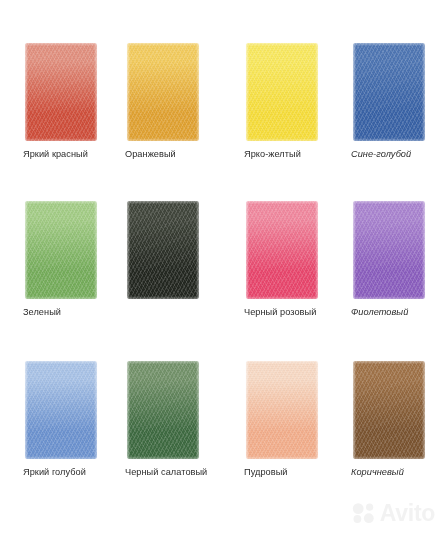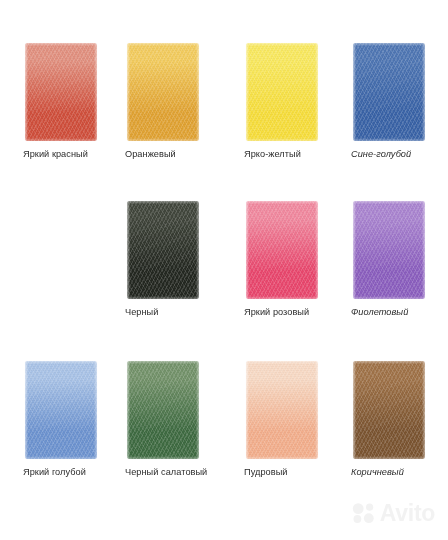--- a/index.html
+++ b/index.html
@@ -174,35 +174,42 @@
       <div class="swatch-patch">
         <div class="swatch-fill" style="background: linear-gradient(rgb(79, 118, 179) 0%, rgb(79, 118, 179) 18%, rgb(58, 99, 166) 72%, rgb(58, 99, 166) 100%);"></div>
           <div class="swatch-grain"></div>
           <div class="swatch-edge"></div>
       </div>
       <div class="swatch-label">Сине-голубой</div>
     </div>
   </div>
 
   <div class="swatch-row row-1">
+    <div class="swatch-cell col-0">
+      <div class="swatch-patch">
+        <div class="swatch-fill" style="background: linear-gradient(rgb(163, 204, 134) 0%, rgb(163, 204, 134) 18%, rgb(118, 173, 92) 72%, rgb(118, 173, 92) 100%);"></div>
+          <div class="swatch-grain"></div>
+          <div class="swatch-edge"></div>
+      </div>
+      <div class="swatch-label">Зеленый</div>
+    </div>
     <div class="swatch-cell col-1">
       <div class="swatch-patch">
         <div class="swatch-fill" style="background: linear-gradient(rgb(65, 70, 60) 0%, rgb(65, 70, 60) 18%, rgb(36, 40, 33) 72%, rgb(36, 40, 33) 100%);"></div>
           <div class="swatch-grain"></div>
           <div class="swatch-edge"></div>
       </div>
-      <div class="swatch-label">Черный</div>
     </div>
     <div class="swatch-cell col-2">
       <div class="swatch-patch">
         <div class="swatch-fill" style="background: linear-gradient(rgb(240, 136, 158) 0%, rgb(240, 136, 158) 18%, rgb(232, 71, 109) 72%, rgb(232, 71, 109) 100%);"></div>
           <div class="swatch-grain"></div>
           <div class="swatch-edge"></div>
       </div>
-      <div class="swatch-label">Яркий розовый</div>
+      <div class="swatch-label">Черный розовый</div>
     </div>
     <div class="swatch-cell col-3">
       <div class="swatch-patch">
         <div class="swatch-fill" style="background: linear-gradient(rgb(169, 132, 207) 0%, rgb(169, 132, 207) 18%, rgb(139, 95, 190) 72%, rgb(139, 95, 190) 100%);"></div>
           <div class="swatch-grain"></div>
           <div class="swatch-edge"></div>
       </div>
       <div class="swatch-label">Фиолетовый</div>
     </div>
   </div>

